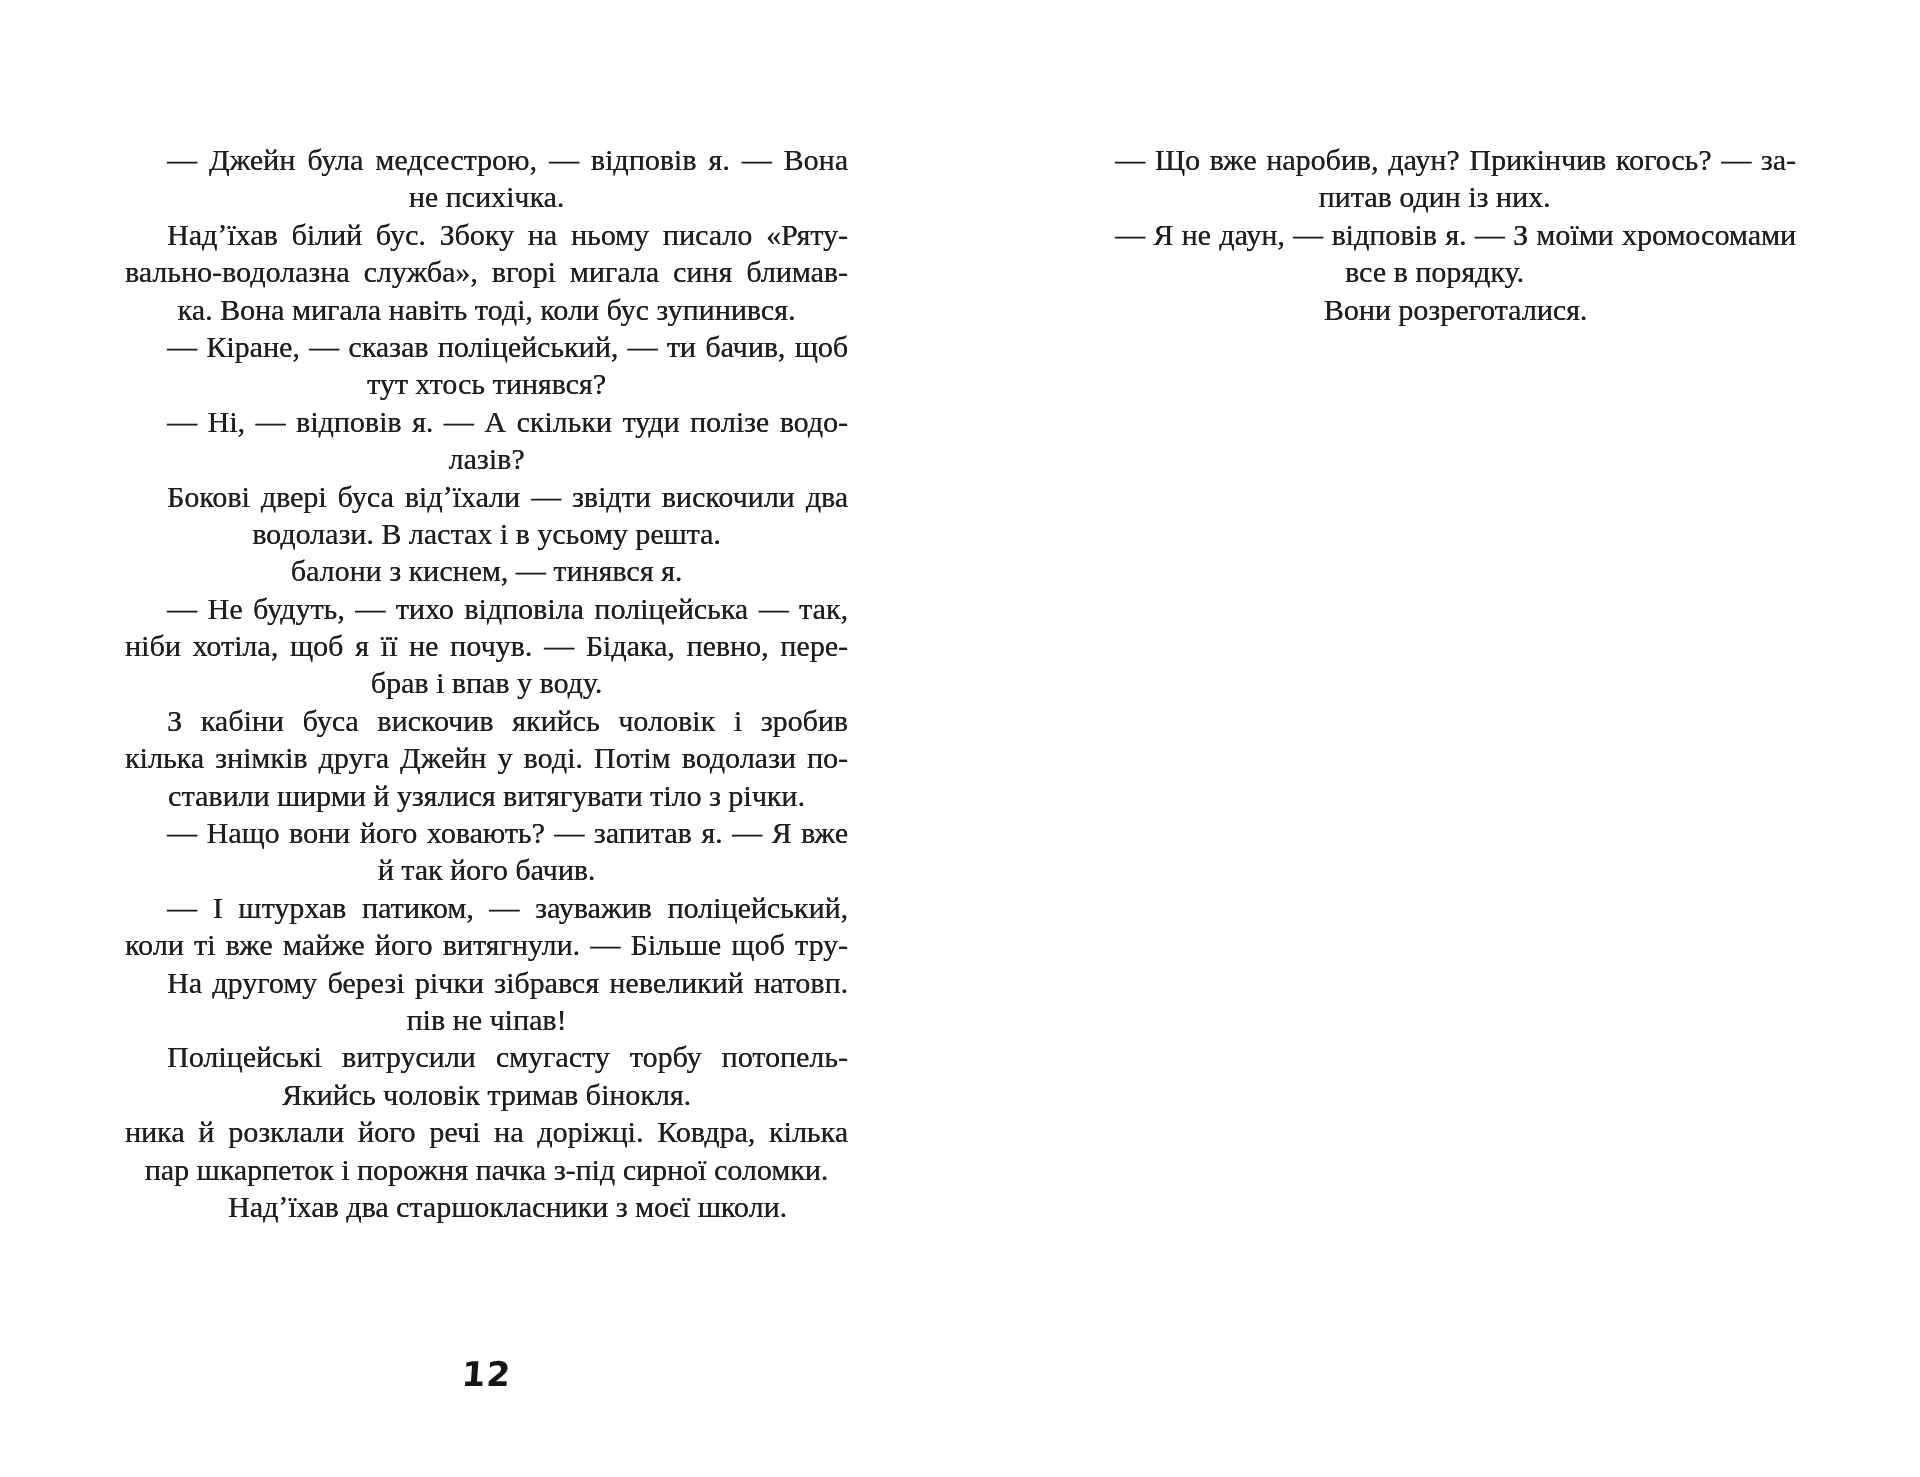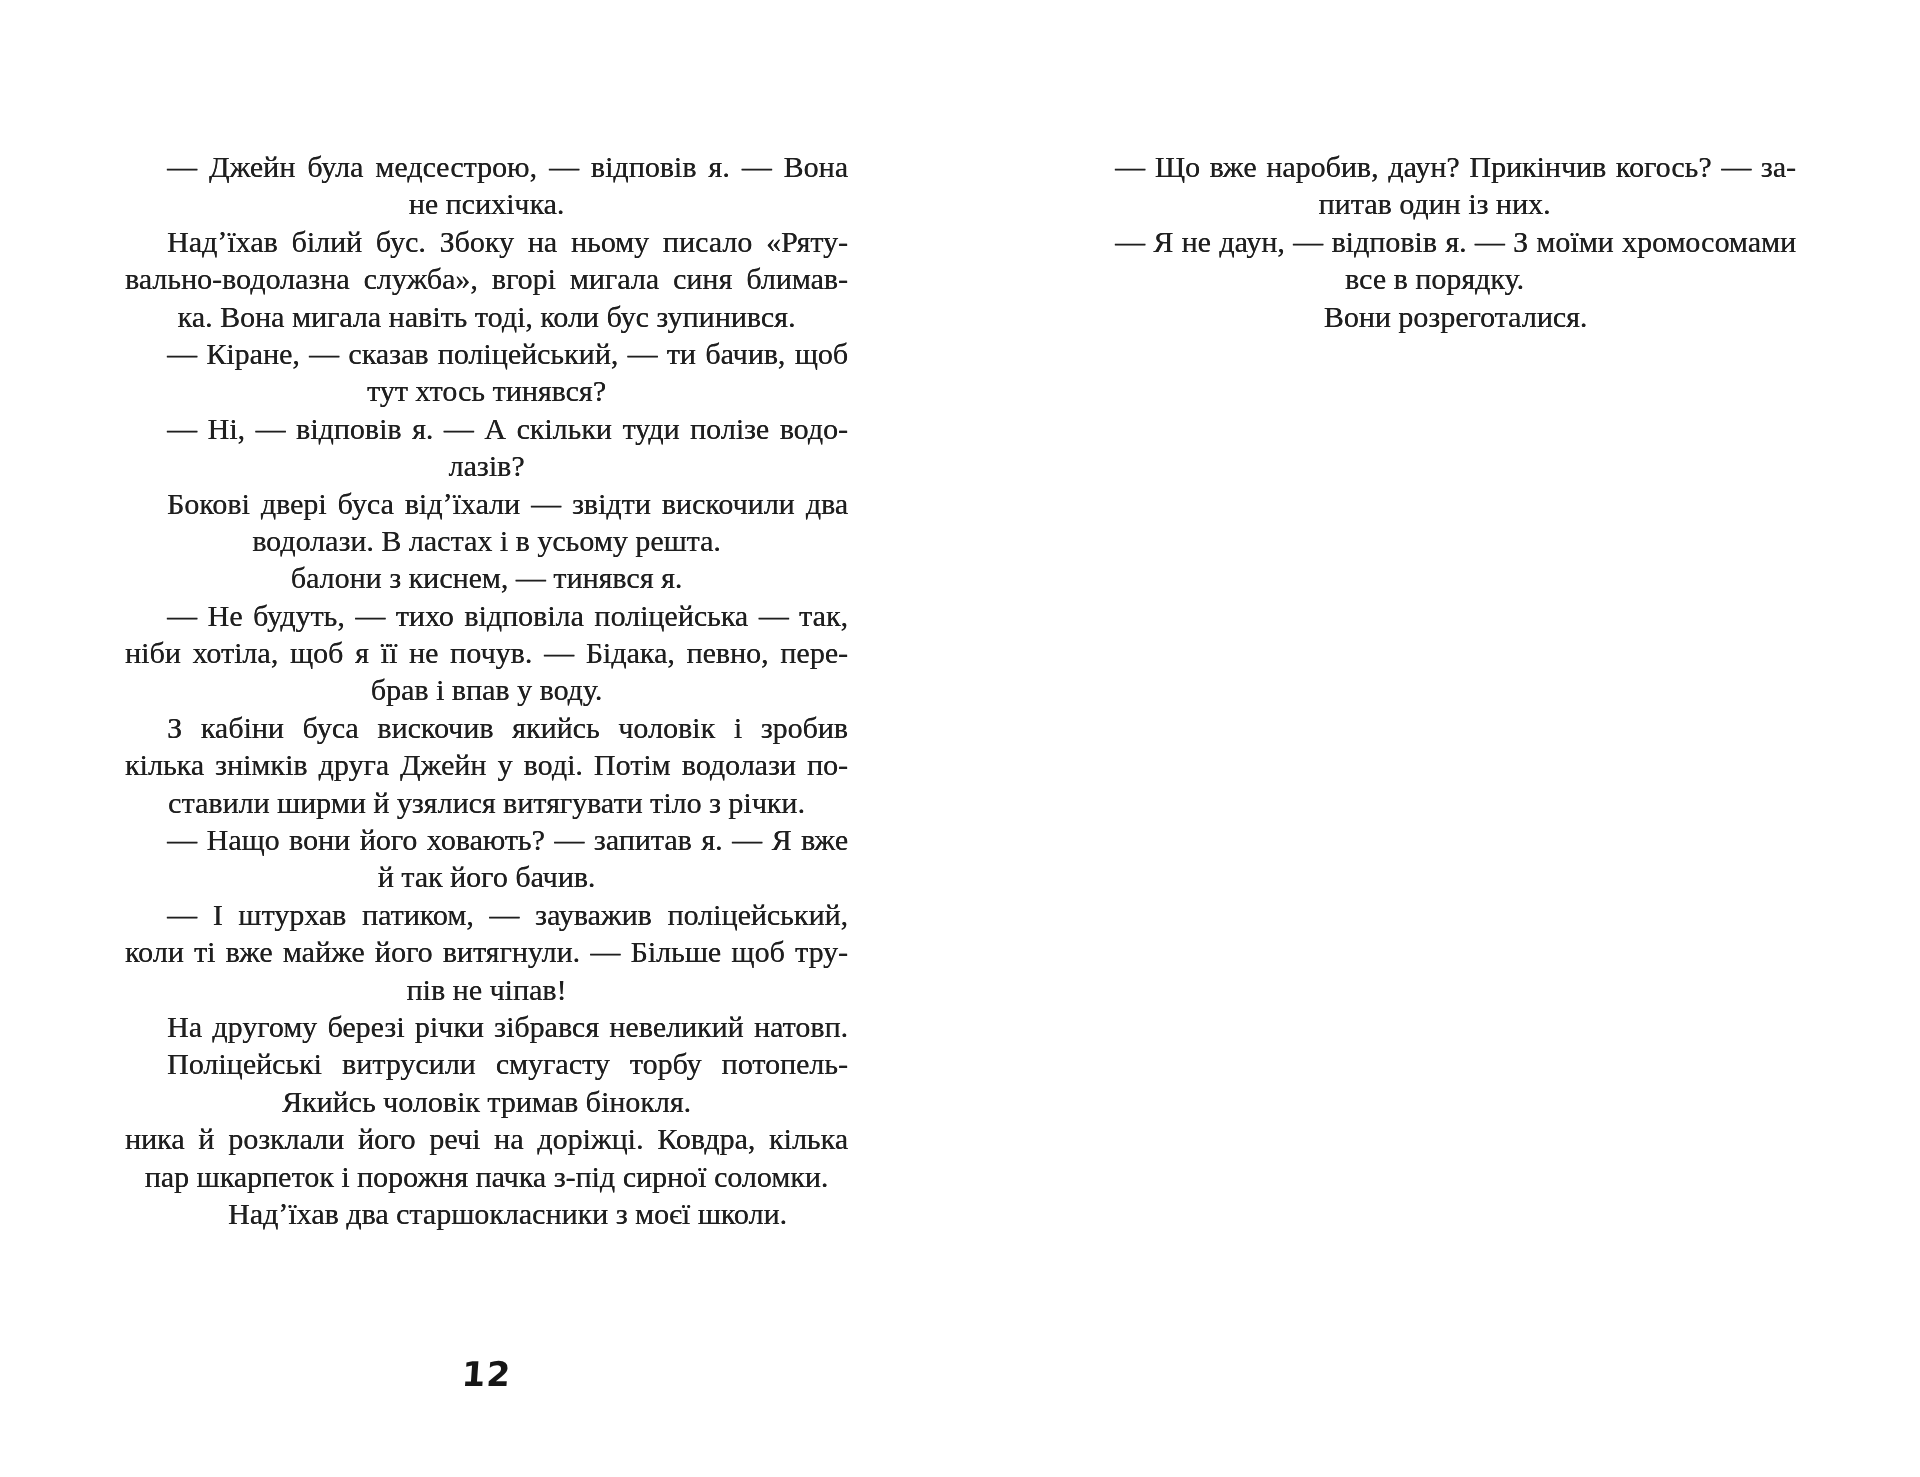--- a/index.html
+++ b/index.html
@@ -11,21 +11,21 @@
     position: relative;
     width: 1920px;
     height: 1477px;
     background: #ffffff;
     overflow: hidden;
     font-family: "Liberation Serif", "DejaVu Serif", serif;
     color: #1f1f1f;
   }
   .text-block {
     position: absolute;
-    top: 148px;
+    top: 141px;
     width: 723px;
   }
   .text-block.left  { left: 125px; }
   .text-block.right { left: 1073px; }
   .line {
     font-size: 30px;
     line-height: 37.4px;
     height: 37.4px;
     text-align: center;
     text-shadow: 0.25px 0 0 currentColor;
@@ -74,22 +74,22 @@
       <div class="line indent justify">— Не будуть, — тихо відповіла поліцейська — так,</div>
       <div class="line justify">ніби хотіла, щоб я її не почув. — Бідака, певно, пере-</div>
       <div class="line">брав і впав у воду.</div>
       <div class="line indent justify">З кабіни буса вискочив якийсь чоловік і зробив</div>
       <div class="line justify">кілька знімків друга Джейн у воді. Потім водолази по-</div>
       <div class="line">ставили ширми й узялися витягувати тіло з річки.</div>
       <div class="line indent justify">— Нащо вони його ховають? — запитав я. — Я вже</div>
       <div class="line">й так його бачив.</div>
       <div class="line indent justify">— І штурхав патиком, — зауважив поліцейський,</div>
       <div class="line justify">коли ті вже майже його витягнули. — Більше щоб тру-</div>
+      <div class="line indent justify">На другому березі річки зібрався невеликий натовп.</div>
       <div class="line">пів не чіпав!</div>
-      <div class="line indent justify">На другому березі річки зібрався невеликий натовп.</div>
       <div class="line indent justify">Поліцейські витрусили смугасту торбу потопель-</div>
       <div class="line">Якийсь чоловік тримав бінокля.</div>
       <div class="line justify">ника й розклали його речі на доріжці. Ковдра, кілька</div>
       <div class="line">пар шкарпеток і порожня пачка з-під сирної соломки.</div>
       <div class="line indent">Надʼїхав два старшокласники з моєї школи.</div>
     </div>
 
   <div class="page-number">12</div>
 
   <div class="text-block right">

